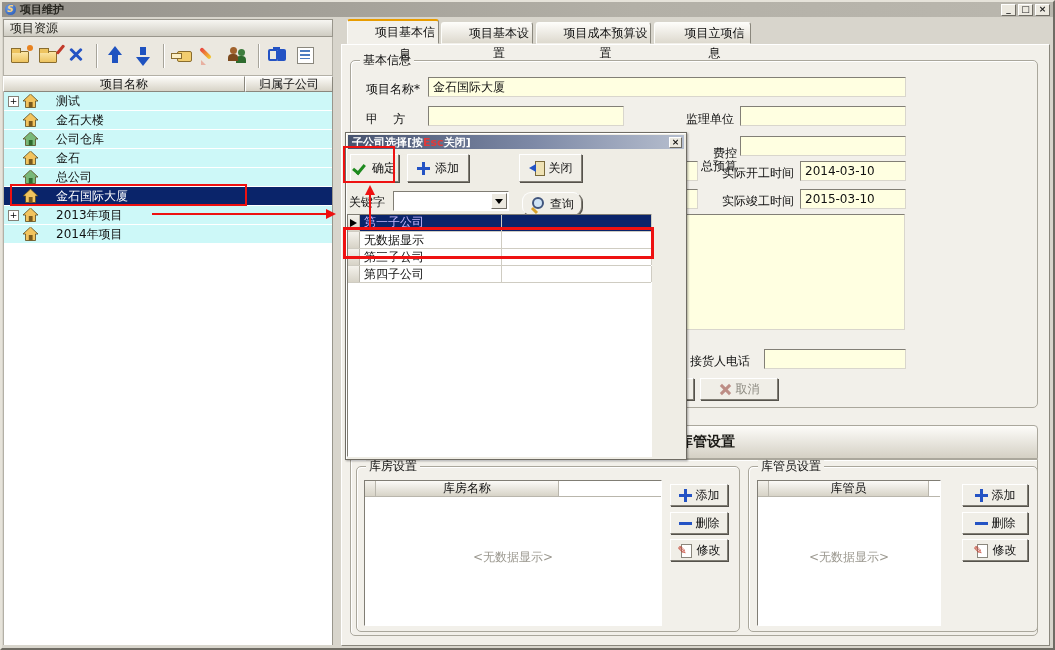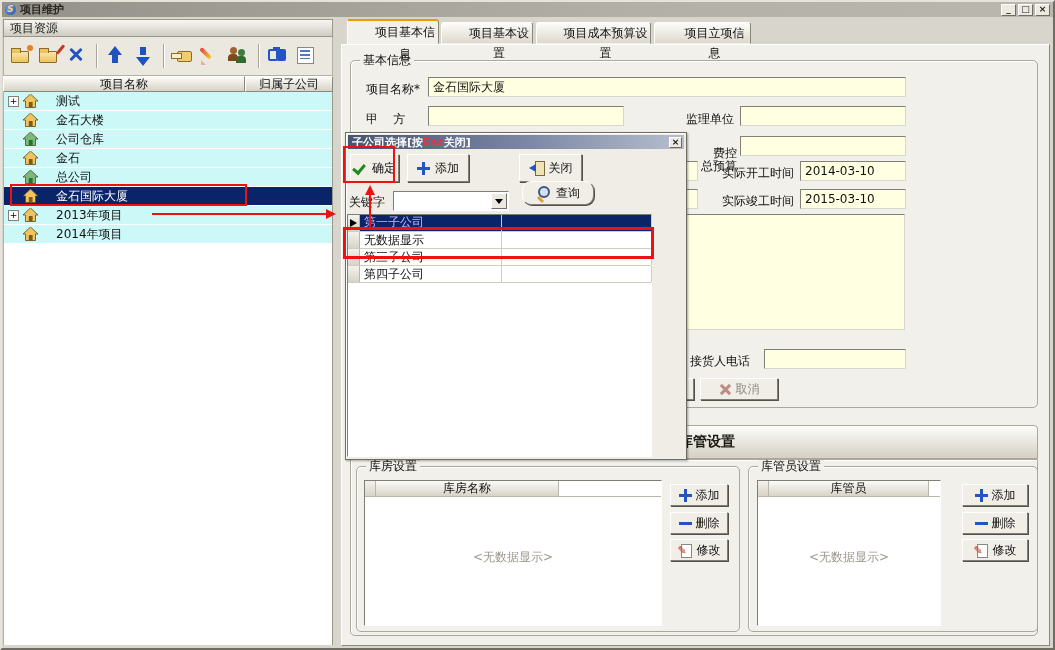--- a/index.html
+++ b/index.html
@@ -358,21 +358,21 @@
       </div>
     <div class="raised dbtn" style="left:173px;top:21px;width:63px;height:28px;">
       <span class="ico ic-door"></span>
         <span>关闭</span>
       </div>
 
     <div class="abs lbl" style="left:3px;top:61px;">关键字</div>
     <div class="abs sunkenbox" style="left:47px;top:58px;width:116px;height:20px;">
       <span class="combo-btn"></span>
     </div>
-    <div class="raised dbtn" style="left:176px;top:48px;width:72px;height:24px;border-radius:9px;">
+    <div class="raised dbtn" style="left:176px;top:59px;width:60px;height:24px;border-radius:9px;">
       <span class="ico ic-mag"></span>
         <span>查询</span>
       </div>
 
     <div class="abs gridbox" style="left:1px;top:81px;width:305px;height:243px;">
       <div id="dlg-rows">
           <div class="grid-row selected">
             <div class="ind-cell" style="width:12px;height:16px;">
               <span class="row-arrow"></span>
             </div>

